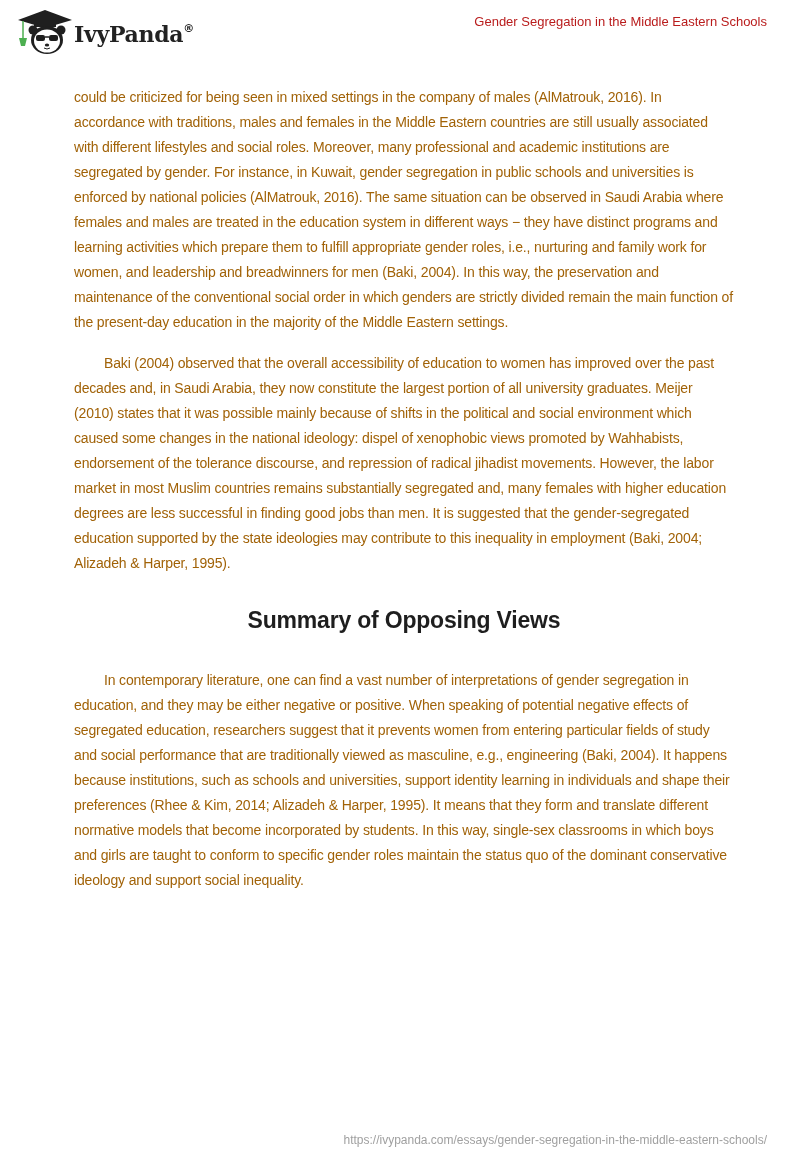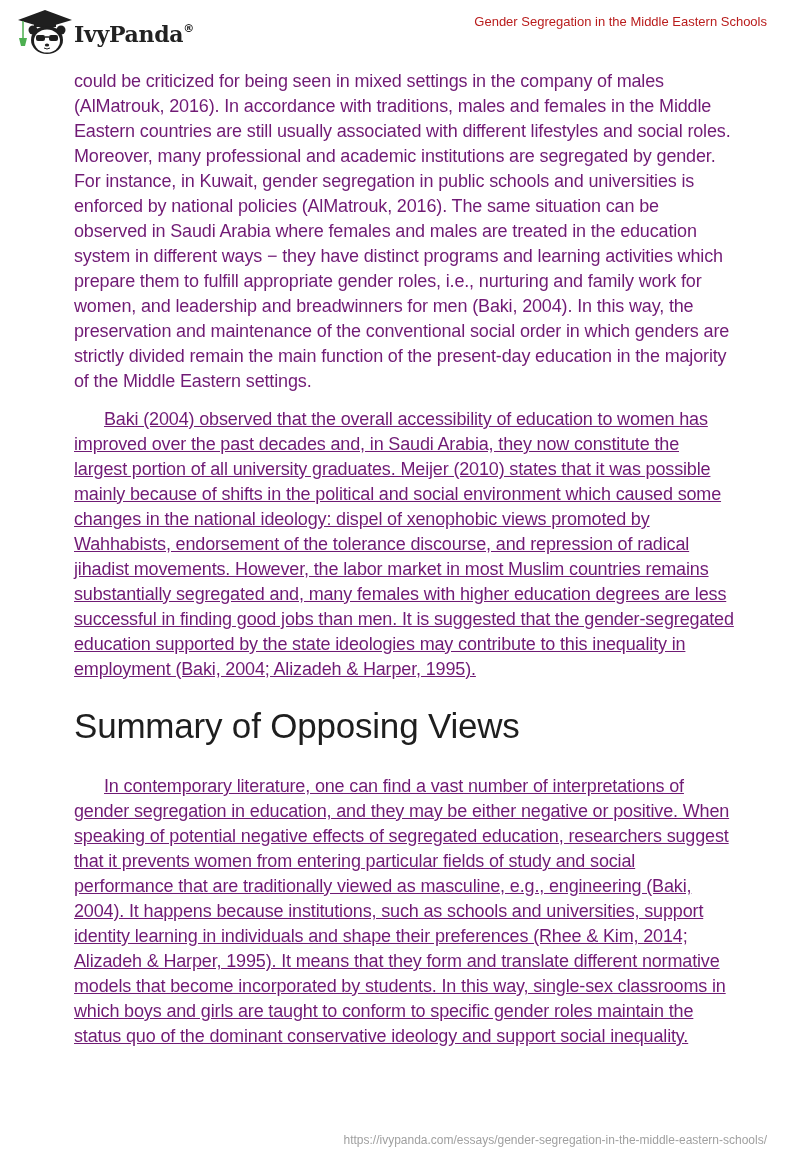--- a/index.html
+++ b/index.html
@@ -57,37 +57,37 @@
       font-size: 13px;
       color: #b91c1c;
     }
     .content {
       position: absolute;
       left: 74px;
       top: 69px;
       width: 660px;
     }
     .para {
-      margin: 0 0 13px 0;
-      font-size: 18px;
+      margin: 16px 0 13px 0;
+      font-size: 14px;
       line-height: 25px;
-      color: #701a75;
+      color: #a16207;
       letter-spacing: -0.15px;
     }
     .para.indent {
       text-indent: 30px;
-      text-decoration: underline;
     }
     .section-heading {
-      font-size: 35px;
-      font-weight: normal;
+      font-size: 23px;
+      font-weight: bold;
       color: #1e1e1e;
       margin: 26px 0 30px 0;
       line-height: 36px;
       letter-spacing: -0.2px;
+      text-align: center;
     }
     .footer-url {
       position: absolute;
       right: 33px;
       top: 1133px;
       font-size: 12px;
       color: #a0a0a0;
     }
   </style>
 </head>

